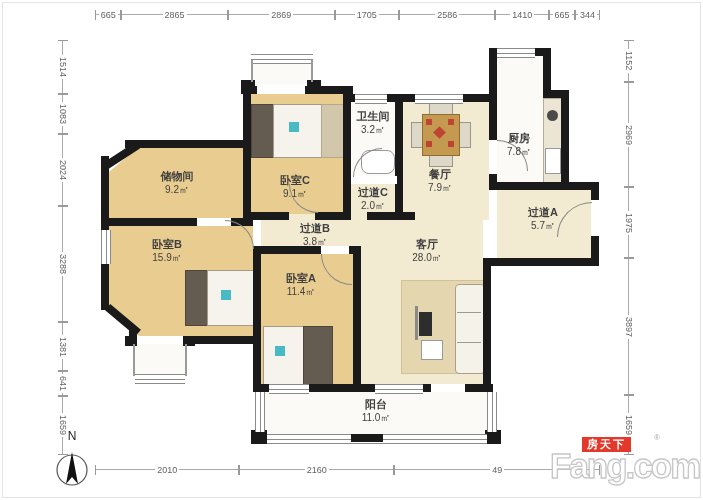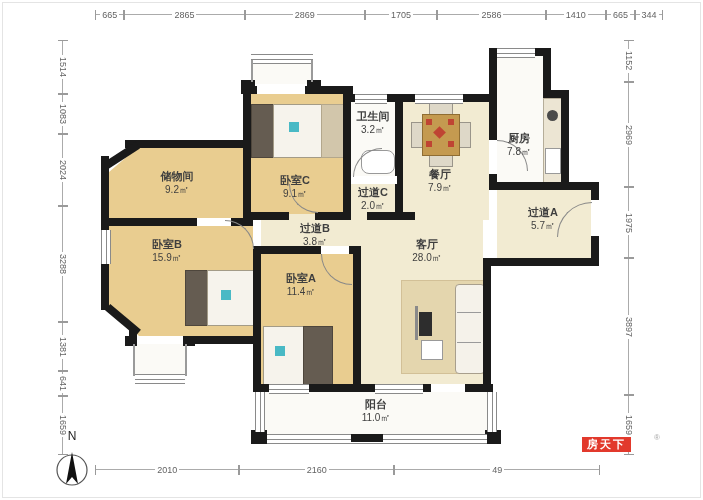--- a/index.html
+++ b/index.html
@@ -51,21 +51,21 @@
     color:#fff;-webkit-text-stroke:1.3px #c7c7c7;text-shadow:0 0 1px #d8d8d8;}
   .logo-cn{position:absolute;left:32px;top:1px;background:#e2392c;color:#fff;font-size:11px;
     line-height:15px;padding:0 5px;letter-spacing:2px;font-weight:700;}
   .logo-reg{position:absolute;left:104px;top:-3px;font-size:8px;color:#a8a8a8;}
 </style>
 </head>
 <body>
 
 <div class="frame"></div>
 
-<div class="dim h" style="left:95px;top:10px;width:568px;">
+<div class="dim h" style="left:95px;top:10px;width:505px;">
   <div class="seg" style="flex-grow:665">
       <b>665</b>
     </div>
   <div class="seg" style="flex-grow:2865">
       <b>2865</b>
     </div>
   <div class="seg" style="flex-grow:2869">
       <b>2869</b>
     </div>
   <div class="seg" style="flex-grow:1705">
@@ -317,15 +317,16 @@
 
 <div class="compass">
   <div class="n">N</div>
   <svg width="40" height="48" viewBox="0 0 40 48">
     <circle cx="20" cy="27" r="15" fill="none" stroke="#555" stroke-width="1.2"></circle>
     <polygon points="20,9 14,41 20,34 26,41" fill="#111"></polygon>
   </svg>
 </div>
 
 <div class="logo">
+  <span class="logo-en">Fang.com</span>
   <span class="logo-cn">房天下</span>
   <span class="logo-reg">®</span>
 </div>
 
 </body></html>

